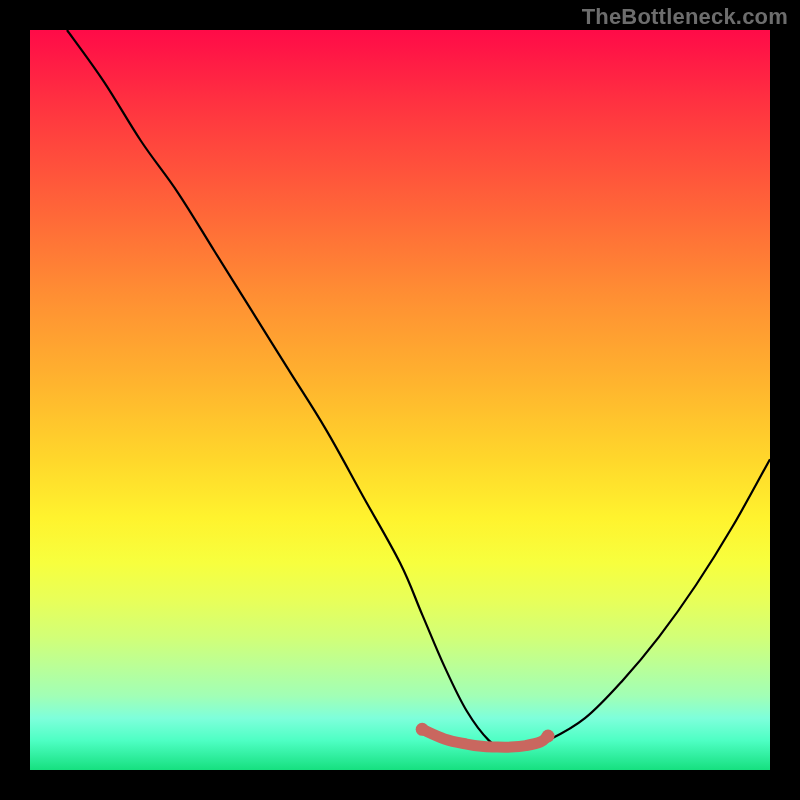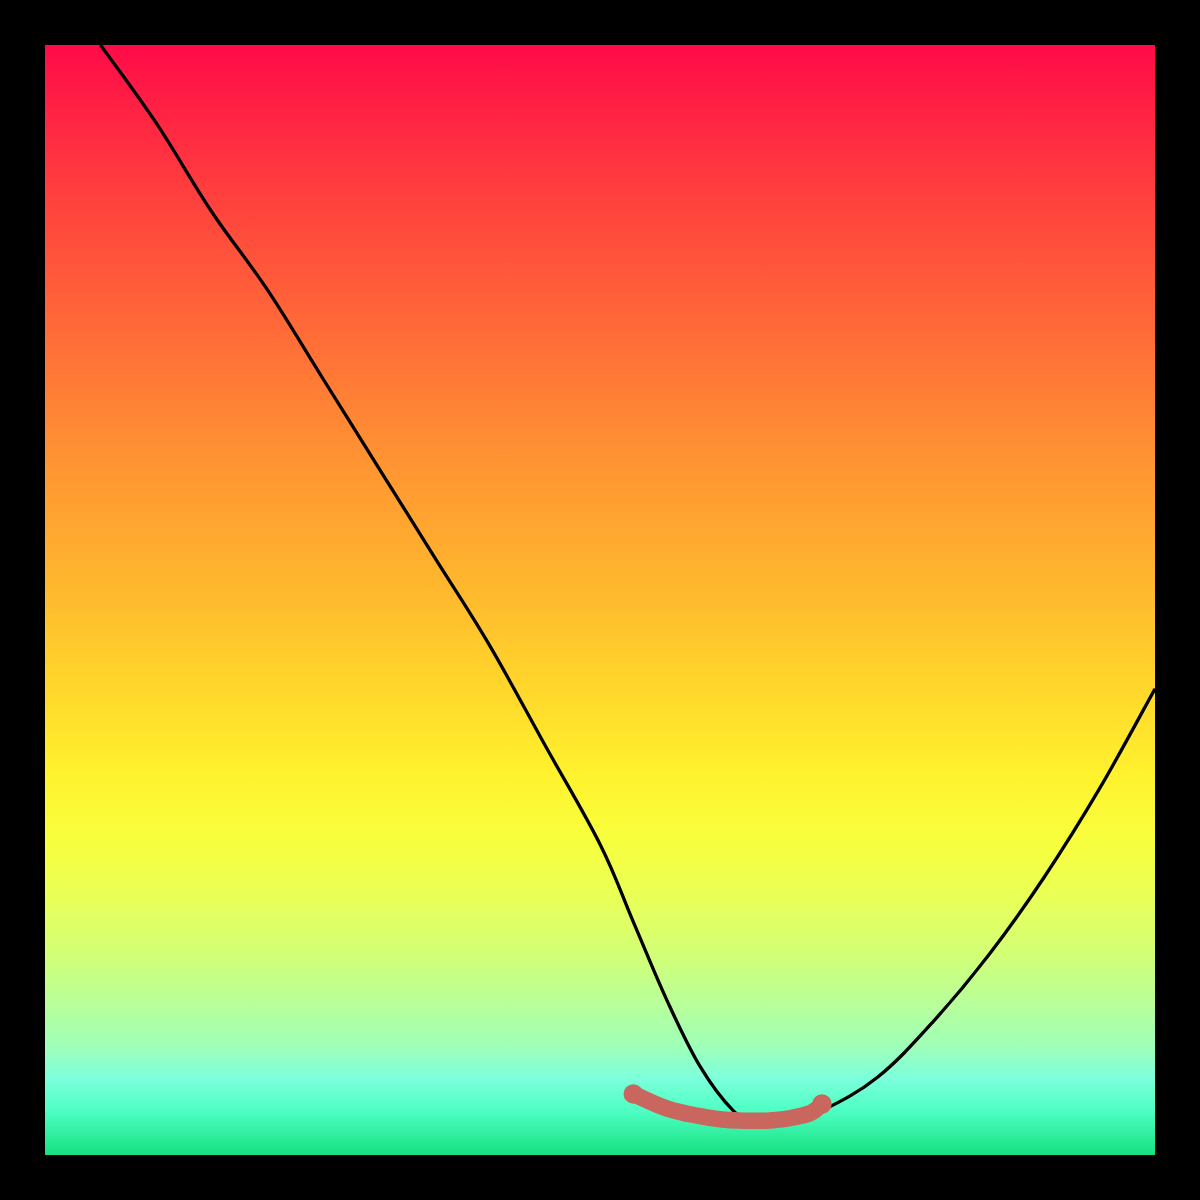--- a/index.html
+++ b/index.html
@@ -55,20 +55,21 @@
     inset: 0;
     width: 100%;
     height: 100%;
   }
 </style>
 </head>
 <body>
 
 <div class="frame">
 
+  <div class="watermark">TheBottleneck.com</div>
 
   <div class="plot-area">
     <svg class="curve" viewBox="0 0 740 740" preserveAspectRatio="none">
       <path id="curve-path" fill="none" stroke="#000000" stroke-width="2.2" d="M 37.0 0.0 C 43.7 9.3, 60.7 31.8, 74.0 51.8 C 87.3 71.8, 97.7 91.0, 111.0 111.0 C 124.3 131.0, 134.7 142.8, 148.0 162.8 C 161.3 182.8, 171.7 200.7, 185.0 222.0 C 198.3 243.3, 208.7 259.9, 222.0 281.2 C 235.3 302.5, 245.7 319.1, 259.0 340.4 C 272.3 361.7, 282.7 377.0, 296.0 399.6 C 309.3 422.2, 319.7 442.2, 333.0 466.2 C 346.3 490.2, 359.3 511.5, 370.0 532.8 C 380.7 554.1, 384.2 566.0, 392.2 584.6 C 400.2 603.2, 406.4 619.1, 414.4 636.4 C 422.4 653.7, 428.6 667.5, 436.6 680.8 C 444.6 694.1, 452.1 703.7, 458.8 710.4 C 465.5 717.1, 466.9 716.5, 473.6 717.8 C 480.3 719.1, 487.8 719.1, 495.8 717.8 C 503.8 716.5, 507.3 715.7, 518.0 710.4 C 528.7 705.1, 541.7 698.9, 555.0 688.2 C 568.3 677.5, 578.7 665.9, 592.0 651.2 C 605.3 636.5, 615.7 624.1, 629.0 606.8 C 642.3 589.5, 652.7 575.0, 666.0 555.0 C 679.3 535.0, 689.7 518.4, 703.0 495.8 C 716.3 473.2, 733.3 441.2, 740.0 429.2"></path>
       <path id="marker-path" fill="none" stroke="#c9675f" stroke-width="11" stroke-linecap="round" stroke-linejoin="round" d="M 392.2 699.3 C 396.2 701.0, 406.4 706.3, 414.4 708.9 C 422.4 711.6, 429.9 712.8, 436.6 714.1 C 443.3 715.4, 446.1 715.8, 451.4 716.3 C 456.7 716.9, 460.9 716.9, 466.2 717.1 C 471.5 717.2, 475.7 717.3, 481.0 717.1 C 486.3 716.8, 490.5 716.5, 495.8 715.6 C 501.1 714.6, 506.6 713.6, 510.6 711.9 C 514.6 710.1, 516.7 707.0, 518.0 706.0"></path>
       <g id="marker-dots">
           <circle cx="392.2" cy="699.3" r="6.5" fill="#c9675f"></circle>
           <circle cx="518.0" cy="706.0" r="6.5" fill="#c9675f"></circle>
         </g>
     </svg>

